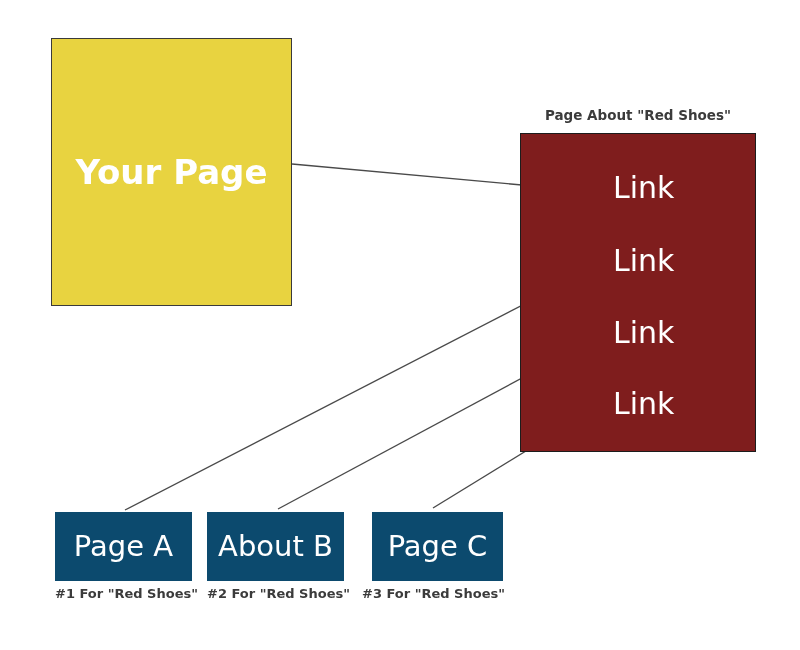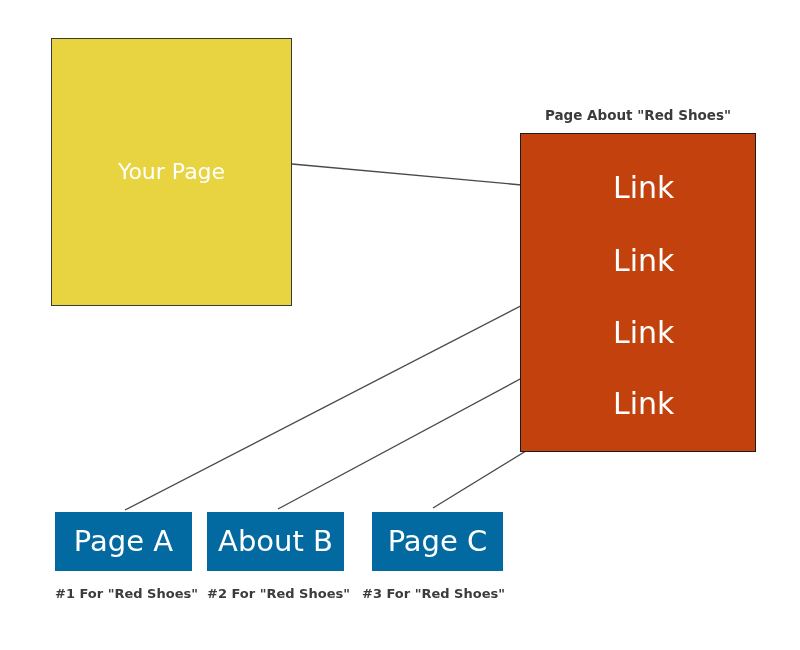--- a/index.html
+++ b/index.html
@@ -41,31 +41,31 @@
   .box-your-page {
     left: 51px;
     top: 38px;
     width: 241px;
     height: 268px;
     background: #E8D340;
     border: 1px solid #3a3a3a;
   }
   .box-your-page .node-label {
     color: #ffffff;
-    font-size: 22px;
-    font-weight: normal;
+    font-size: 34px;
+    font-weight: bold;
     line-height: 1;
   }
 
   .box-red-page {
     left: 520px;
     top: 133px;
     width: 236px;
     height: 319px;
-    background: #c2410c;
+    background: #7f1d1d;
     border: 1px solid #1c1c1c;
     display: block;
   }
 
   .red-caption {
     position: absolute;
     left: 520px;
     top: 107px;
     width: 236px;
     text-align: center;
@@ -82,23 +82,23 @@
     font-size: 30px;
     line-height: 1;
     white-space: nowrap;
   }
   .link-item.l0 { top: 39px; }
   .link-item.l1 { top: 112px; }
   .link-item.l2 { top: 184px; }
   .link-item.l3 { top: 255px; }
 
   .box-black {
-    background: #0369a1;
+    background: #0c4a6e;
     top: 512px;
-    height: 59px;
+    height: 69px;
   }
   .box-black .node-label {
     color: #ffffff;
     font-size: 29px;
     line-height: 1;
     white-space: nowrap;
   }
   .box-a { left: 55px;  width: 137px; }
   .box-b { left: 207px; width: 137px; }
   .box-c { left: 372px; width: 131px; }

